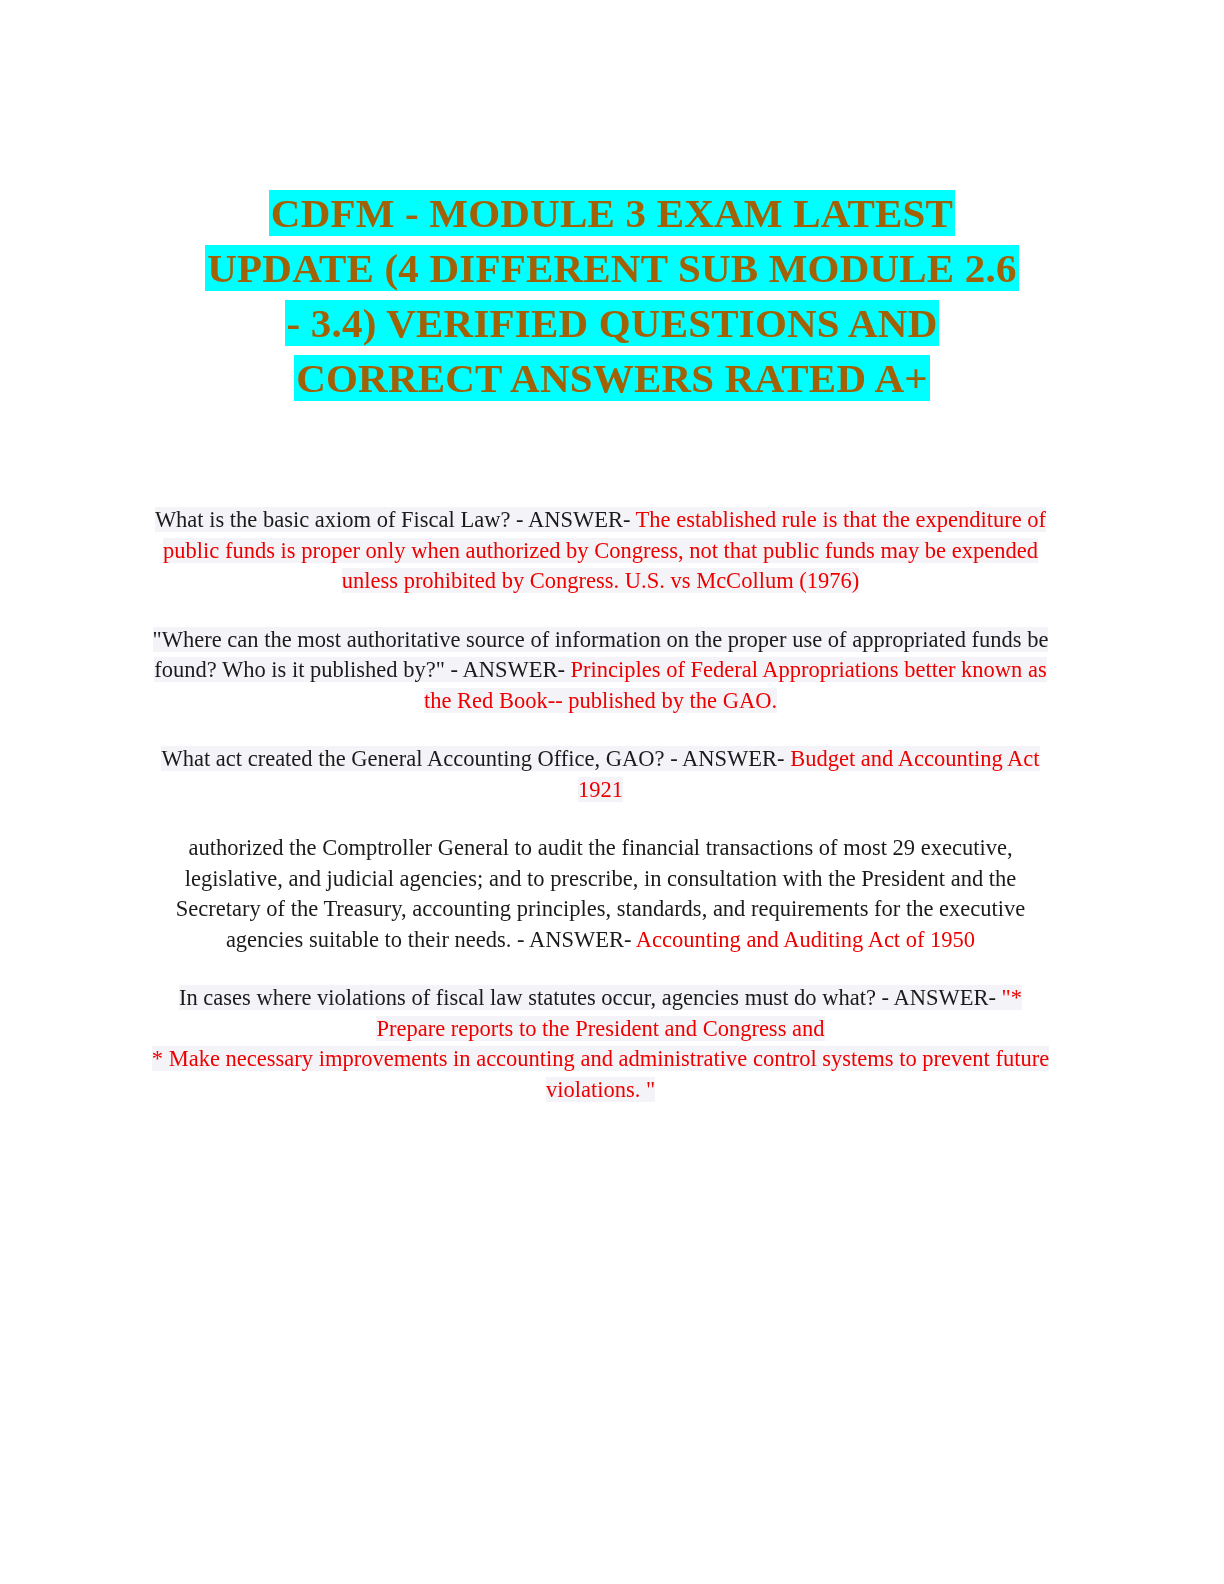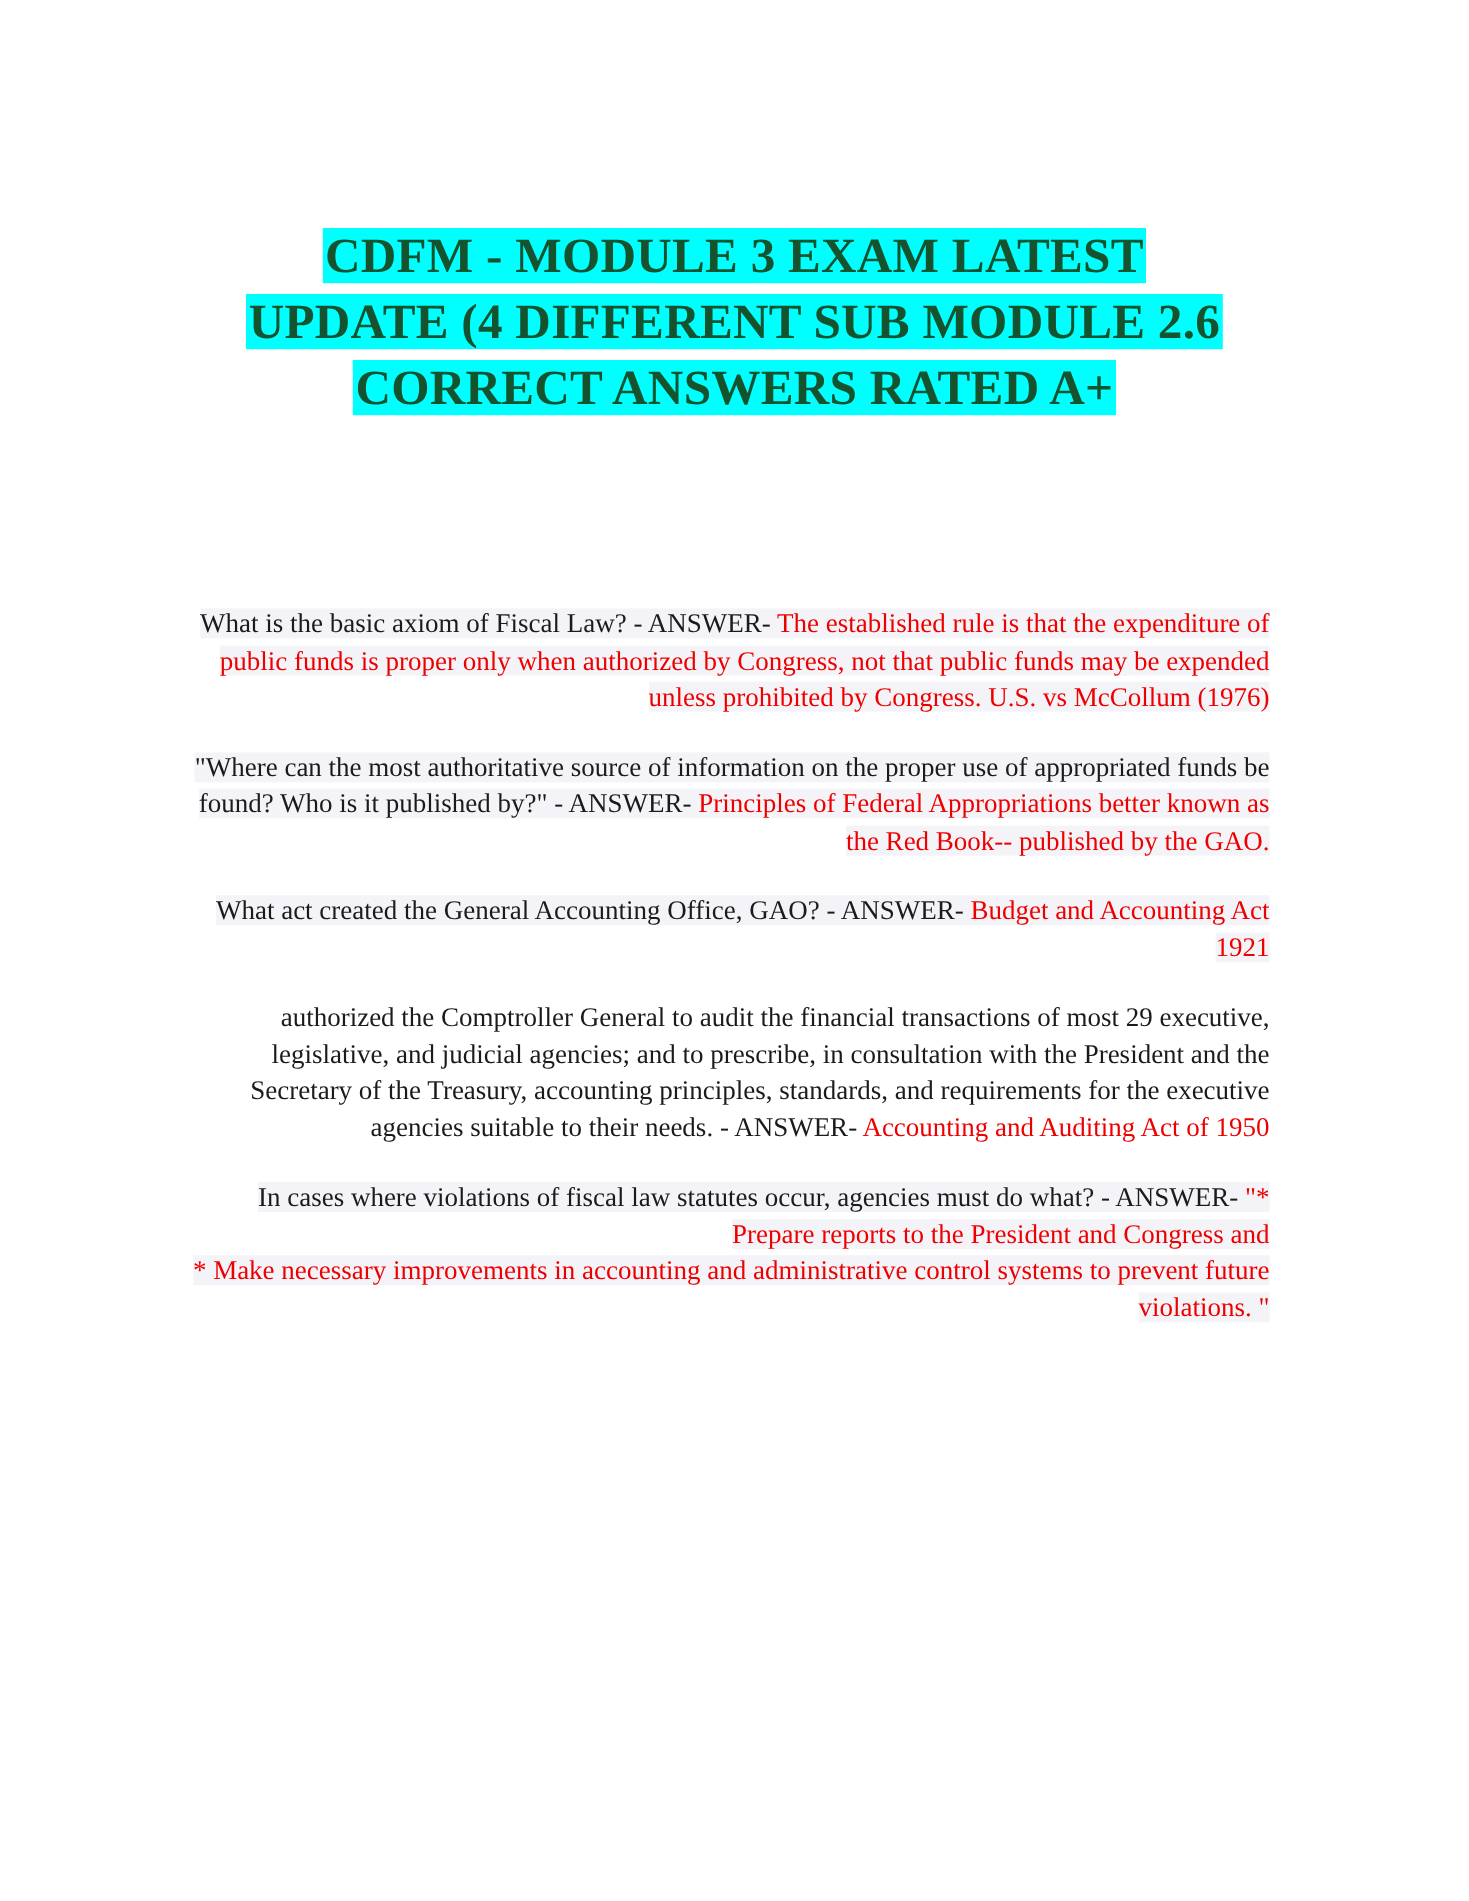--- a/index.html
+++ b/index.html
@@ -30,21 +30,21 @@
     width: 1000px;
     text-align: center;
   }
   .title-line {
     display: block;
     font-family: "Liberation Serif", serif;
     font-weight: bold;
     font-size: 41px;
     line-height: 55px;
     letter-spacing: 0.2px;
-    color: #14532d;
+    color: #a16207;
   }
   .title-line span.hl {
     background: #00FFFF;
     padding: 0 2px;
     box-decoration-break: clone;
     -webkit-box-decoration-break: clone;
   }
 
   
   .content {
@@ -59,21 +59,21 @@
     font-size: 22px;
     line-height: 28px;
     margin: 0 0 22px 12px;
     color: #000000;
   }
   .qa {
     font-size: 22.5px;
     line-height: 30.5px;
     margin: 0 0 28px 0;
     color: #1a1a1a;
-    text-align: right;
+    text-align: center;
   }
   .qa .q {
     color: #1b1b1b;
     background: #f4f4f8;
     box-decoration-break: clone;
     -webkit-box-decoration-break: clone;
   }
   .qa .a {
     color: #ee0000;
     background: #f4f4f8;
@@ -85,20 +85,21 @@
   }
 </style>
 </head>
 <body>
 
 <div class="page">
 
   <div class="title-block">
     <div class="title-line"><span class="hl">CDFM - MODULE 3 EXAM LATEST</span></div>
     <div class="title-line"><span class="hl">UPDATE (4 DIFFERENT SUB MODULE 2.6</span></div>
+    <div class="title-line"><span class="hl">- 3.4) VERIFIED QUESTIONS AND</span></div>
     <div class="title-line"><span class="hl">CORRECT ANSWERS RATED A+</span></div>
   </div>
 
   <div class="content">
 
 
     <p class="qa">
       <span class="q">What is the basic axiom of Fiscal Law? - ANSWER- </span><span class="a">The established rule is that the expenditure of public funds is proper only when authorized by Congress, not that public funds may be expended unless prohibited by Congress. U.S. vs McCollum (1976)</span>
     </p>
 

